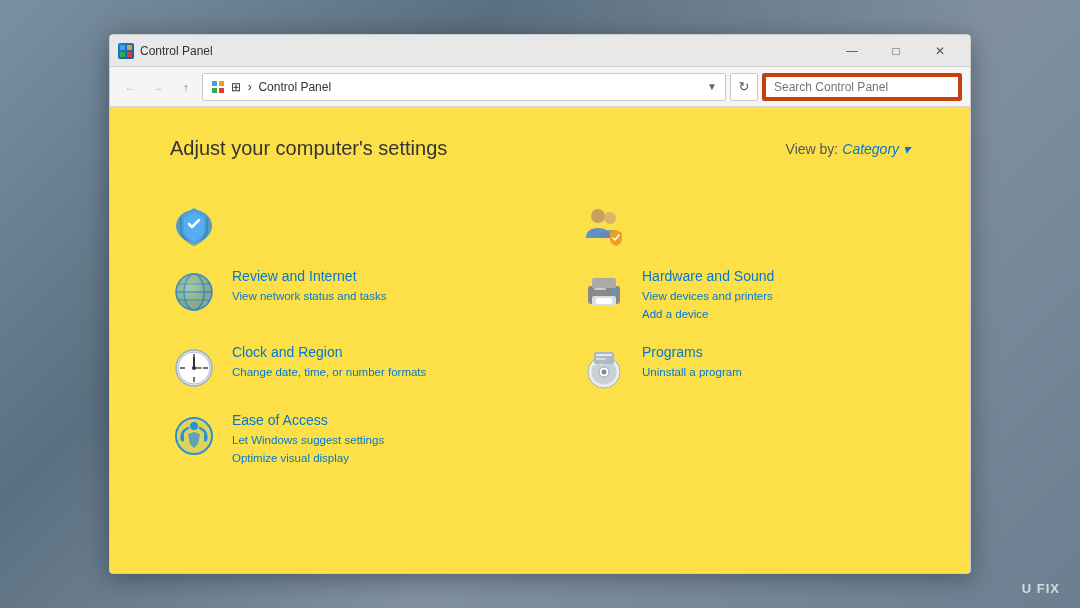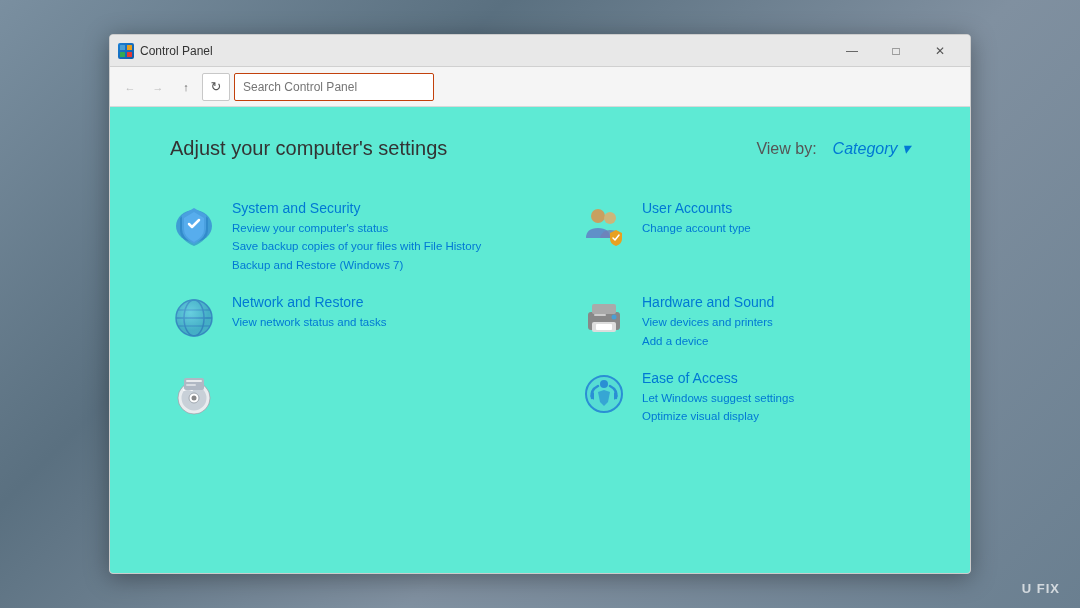--- a/index.html
+++ b/index.html
@@ -129,61 +129,61 @@
       display: flex;
       align-items: center;
       justify-content: center;
       cursor: pointer;
       font-size: 13px;
       color: #555;
     }
     .search-box {
       width: 200px;
       height: 28px;
-      border: 1px solid #c2410c;
+      border: 4px solid #c2410c;
       border-radius: 2px;
       background: white;
       display: flex;
       align-items: center;
       padding: 0 8px;
       gap: 4px;
     }
     .search-box input {
       border: none;
       outline: none;
       font-size: 12px;
       color: #999;
       background: transparent;
       flex: 1;
     }
 
     
     .content {
       flex: 1;
-      background: #5eead4;
+      background: #fde047;
       overflow-y: auto;
       padding: 30px 60px;
     }
     .content-header {
       display: flex;
       justify-content: space-between;
       align-items: center;
       margin-bottom: 30px;
     }
     .page-title {
       font-size: 20px;
       color: #333;
       font-weight: 300;
     }
     .view-by {
-      font-size: 16px;
+      font-size: 14px;
       color: #444;
       display: flex;
       align-items: center;
-      gap: 16px;
+      gap: 4px;
     }
     .view-by-label { color: #555; }
     .view-by-value {
       color: #0078d4;
       cursor: pointer;
       text-decoration: none;
       font-style: italic;
     }
 
     
@@ -264,20 +264,30 @@
       <button class="title-btn">—</button>
       <button class="title-btn">□</button>
       <button class="title-btn">✕</button>
     </div>
   </div>
 
   <div class="address-bar">
     <button class="nav-btn disabled">←</button>
     <button class="nav-btn disabled">→</button>
     <button class="nav-btn">↑</button>
+    <div class="address-field">
+      <svg width="14" height="14" viewBox="0 0 14 14">
+        <rect x="1" y="1" width="5" height="5" fill="#4a9fd4" rx="0.5"></rect>
+        <rect x="8" y="1" width="5" height="5" fill="#e8a020" rx="0.5"></rect>
+        <rect x="1" y="8" width="5" height="5" fill="#34a853" rx="0.5"></rect>
+        <rect x="8" y="8" width="5" height="5" fill="#e53935" rx="0.5"></rect>
+      </svg>
+      <span class="address-path">⊞ &nbsp;›&nbsp; <span>Control Panel</span></span>
+      <span class="address-dropdown">▼</span>
+    </div>
     <div class="refresh-btn">↻</div>
     <div class="search-box">
       <input type="text" placeholder="Search Control Panel" style="">
     </div>
   </div>
 
   <div class="content">
     <div class="content-header">
       <h1 class="page-title">Adjust your computer's settings</h1>
       <div class="view-by">
@@ -291,46 +301,36 @@
       <div class="category-item">
         <div class="category-icon">
           <svg class="icon-svg" viewBox="0 0 48 48" xmlns="http://www.w3.org/2000/svg">
             <ellipse cx="24" cy="26" rx="18" ry="16" fill="#3a8fd4" opacity="0.85"></ellipse>
             <path d="M24 10 L38 18 L38 30 Q38 40 24 46 Q10 40 10 30 L10 18 Z" fill="#2a7fc4" opacity="0.6"></path>
             <path d="M24 8 L36 15 L36 29 Q36 38 24 44 Q12 38 12 29 L12 15 Z" fill="#4aa0e0"></path>
             <path d="M24 12 L34 18 L34 29 Q34 37 24 42 Q14 37 14 29 L14 18 Z" fill="#5ab0f0" opacity="0.8"></path>
             <path d="M19 24 L22 27 L29 20" stroke="white" stroke-width="2.5" fill="none" stroke-linecap="round" stroke-linejoin="round"></path>
           </svg>
         </div>
-        <div class="category-content">
-          <a class="category-title">System and Security</a>
-          <a class="category-link">Review your computer's status</a>
-          <a class="category-link">Save backup copies of your files with File History</a>
-          <a class="category-link">Backup and Restore (Windows 7)</a>
-        </div>
       </div>
 
       <div class="category-item">
         <div class="category-icon">
           <svg class="icon-svg" viewBox="0 0 48 48">
 
             <circle cx="18" cy="16" r="7" fill="#c8a060"></circle>
             <path d="M6 38 Q6 28 18 28 Q30 28 30 38 Z" fill="#6090c8"></path>
             <circle cx="30" cy="18" r="6" fill="#d8b070" opacity="0.9"></circle>
             <path d="M20 38 Q22 30 30 30 Q40 30 42 38" fill="#7080b8" opacity="0.8"></path>
 
             <g transform="translate(28,28)">
               <path d="M8 2 L14 5 L14 11 Q14 16 8 18 Q2 16 2 11 L2 5 Z" fill="#e8a020"></path>
               <path d="M5 10 L7 12 L11 7" stroke="white" stroke-width="1.5" fill="none" stroke-linecap="round" stroke-linejoin="round"></path>
             </g>
           </svg>
-        </div>
-        <div class="category-content">
-          <a class="category-title">User Accounts</a>
-          <a class="category-link">Change account type</a>
         </div>
       </div>
 
       <div class="category-item">
         <div class="category-icon">
           <svg class="icon-svg" viewBox="0 0 48 48">
             <circle cx="24" cy="24" r="18" fill="#4a9fd4" opacity="0.3"></circle>
             <circle cx="24" cy="24" r="18" fill="none" stroke="#3a8fc4" stroke-width="1.5"></circle>
             <ellipse cx="24" cy="24" rx="10" ry="18" fill="none" stroke="#3a8fc4" stroke-width="1.5"></ellipse>
             <line x1="6" y1="24" x2="42" y2="24" stroke="#3a8fc4" stroke-width="1.5"></line>
@@ -339,21 +339,21 @@
             <circle cx="24" cy="24" r="18" fill="url(#globe-grad)" opacity="0.4"></circle>
             <defs>
               <radialGradient id="globe-grad" cx="40%" cy="35%">
                 <stop offset="0%" stop-color="#80c8f0"></stop>
                 <stop offset="100%" stop-color="#2878b0"></stop>
               </radialGradient>
             </defs>
           </svg>
         </div>
         <div class="category-content">
-          <a class="category-title">Network and Restore</a>
+          <a class="category-title">Review and Internet</a>
           <a class="category-link">View network status and tasks</a>
         </div>
       </div>
 
 
       <div class="category-item">
         <div class="category-icon">
           <svg class="icon-svg" viewBox="0 0 48 48">
 
             <rect x="8" y="18" width="32" height="18" rx="3" fill="#888"></rect>
@@ -364,36 +364,61 @@
             <rect x="14" y="20" width="12" height="2" rx="1" fill="#ccc"></rect>
           </svg>
         </div>
         <div class="category-content">
           <a class="category-title">Hardware and Sound</a>
           <a class="category-link">View devices and printers</a>
           <a class="category-link">Add a device</a>
         </div>
       </div>
 
+      <div class="category-item">
+        <div class="category-icon">
+          <svg class="icon-svg" viewBox="0 0 48 48">
+            <circle cx="24" cy="24" r="18" fill="#e0e8f0" stroke="#a0b0c0" stroke-width="1.5"></circle>
+            <circle cx="24" cy="24" r="16" fill="white" stroke="#b0c0d0" stroke-width="1"></circle>
+
+            <line x1="24" y1="10" x2="24" y2="15" stroke="#444" stroke-width="1.5"></line>
+            <line x1="24" y1="33" x2="24" y2="38" stroke="#444" stroke-width="1.5"></line>
+            <line x1="10" y1="24" x2="15" y2="24" stroke="#444" stroke-width="1.5"></line>
+            <line x1="33" y1="24" x2="38" y2="24" stroke="#444" stroke-width="1.5"></line>
+
+            <line x1="24" y1="24" x2="24" y2="14" stroke="#333" stroke-width="2" stroke-linecap="round"></line>
+            <line x1="24" y1="24" x2="31" y2="24" stroke="#555" stroke-width="1.5" stroke-linecap="round"></line>
+            <circle cx="24" cy="24" r="2" fill="#333"></circle>
+          </svg>
+        </div>
+        <div class="category-content">
+          <a class="category-title">Clock and Region</a>
+          <a class="category-link">Change date, time, or number formats</a>
+        </div>
+      </div>
 
       <div class="category-item">
         <div class="category-icon">
           <svg class="icon-svg" viewBox="0 0 48 48">
 
             <circle cx="24" cy="28" r="16" fill="#c8d0d8" stroke="#a0a8b0" stroke-width="1"></circle>
             <circle cx="24" cy="28" r="5" fill="white" stroke="#a0a8b0" stroke-width="1"></circle>
             <ellipse cx="24" cy="28" rx="14" ry="14" fill="none" stroke="rgba(255,255,255,0.6)" stroke-width="3"></ellipse>
 
             <path d="M14 20 Q18 18 22 20" stroke="rgba(255,255,255,0.8)" stroke-width="2" fill="none" stroke-linecap="round"></path>
             <circle cx="24" cy="28" r="2.5" fill="#888"></circle>
 
             <rect x="14" y="8" width="20" height="12" rx="2" fill="#b0b8c4"></rect>
             <rect x="16" y="10" width="16" height="2" rx="1" fill="white" opacity="0.7"></rect>
             <rect x="16" y="14" width="10" height="2" rx="1" fill="white" opacity="0.5"></rect>
           </svg>
+        </div>
+        <div class="category-content">
+          <a class="category-title">Programs</a>
+          <a class="category-link">Uninstall a program</a>
         </div>
       </div>
 
       <div class="category-item">
         <div class="category-icon">
           <svg class="icon-svg" viewBox="0 0 48 48">
 
             <circle cx="24" cy="24" r="18" fill="#2a8fd4" opacity="0.15"></circle>
             <circle cx="24" cy="24" r="18" fill="none" stroke="#2a8fd4" stroke-width="2"></circle>
 

